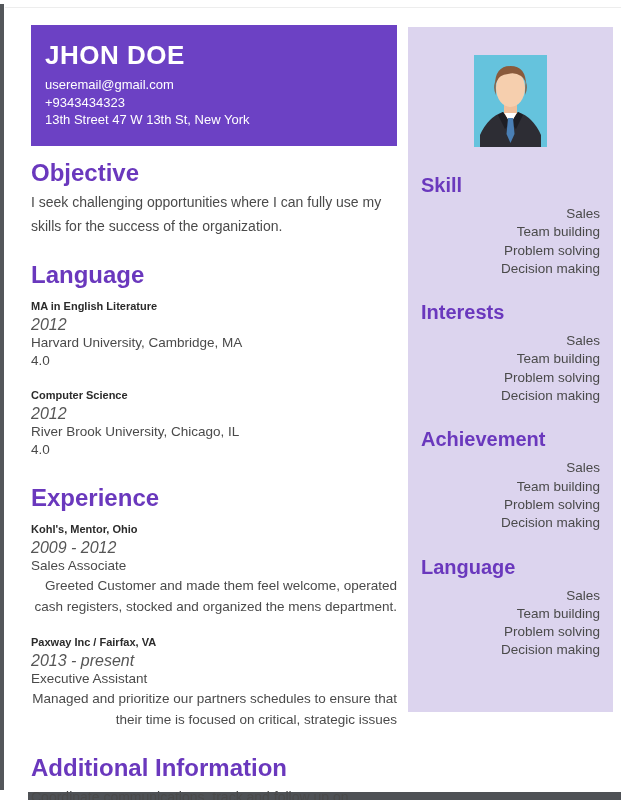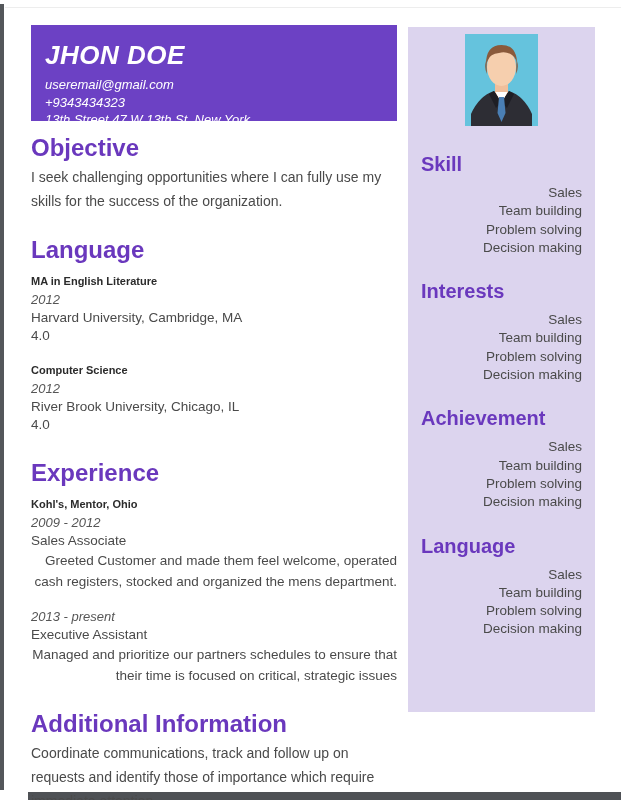--- a/index.html
+++ b/index.html
@@ -18,50 +18,49 @@
     font-family:"Liberation Sans","DejaVu Sans",sans-serif;
     -webkit-font-smoothing:antialiased;
   }
   .frame-left{position:absolute;left:0;top:4px;width:4px;height:786px;background:var(--frame);}
   .frame-bottom{position:absolute;left:28px;top:792px;width:593px;height:8px;background:#4e5155;}
   .top-hairline{position:absolute;left:5px;top:7px;width:616px;height:1px;background:#ededed;}
 
   
   .main-col{position:absolute;left:31px;top:25px;width:366px;}
   .banner{
-    background:var(--accent);color:#fff;height:96px;
+    background:var(--accent);color:#fff;height:121px;
     padding:15px 14px 0 14px;
-    font-style:italic;
   }
   .banner .name{font-size:26px;font-weight:bold;letter-spacing:.5px;line-height:30px;}
   .banner .contact{margin-top:6px;font-size:13px;line-height:17.5px;}
 
   .section-title{
     color:var(--heading);font-size:24px;font-weight:bold;
     margin:0;line-height:24px;
   }
   .sec-objective{margin-top:15px;}
   .sec-education{margin-top:25px;}
   .sec-experience{margin-top:27px;}
   .sec-additional{margin-top:26px;}
 
   .para{font-size:14px;color:var(--body-text);line-height:24px;margin-top:5px;width:366px;}
 
   .entry{margin-top:10px;}
   .entry + .entry{margin-top:16px;}
   .entry-title{font-size:11px;font-weight:bold;color:var(--strong-text);line-height:19px;}
-  .entry-year{font-size:13px;font-style:italic;color:#565656;line-height:18px;}
+  .entry-year{font-size:16px;font-style:italic;color:#565656;line-height:18px;}
   .entry-line{font-size:13.5px;color:var(--body-text);line-height:18px;}
   .entry-desc{font-size:13.5px;color:var(--body-text);line-height:21px;text-align:right;}
 
   
   .sidebar{
-    position:absolute;left:408px;top:27px;width:187px;height:685px;
+    position:absolute;left:408px;top:27px;width:205px;height:685px;
     background:var(--sidebar-bg);
-    padding:7px 13px 0 13px;
+    padding:28px 13px 0 13px;
   }
   .photo{width:73px;height:92px;margin:0 auto;display:block;}
   .sb-title{color:var(--heading);font-size:20px;font-weight:bold;line-height:24px;margin-top:22px;}
   .sb-title.first{margin-top:26px;}
   .sb-list{margin-top:8px;text-align:right;}
   .sb-item{font-size:13.5px;color:var(--body-text);line-height:18.3px;}
 </style>
 </head>
 <body>
 
@@ -107,20 +106,21 @@
     <h2 class="section-title">Experience</h2>
 
     <div class="entry">
       <div class="entry-title">Kohl's, Mentor, Ohio</div>
       <div class="entry-year">2009 - 2012</div>
       <div class="entry-line">Sales Associate</div>
       <div class="entry-desc">Greeted Customer and made them feel welcome, operated cash registers, stocked and organized the mens department.</div>
     </div>
 
     <div class="entry">
+      <div class="entry-title">Paxway Inc / Fairfax, VA</div>
       <div class="entry-year">2013 - present</div>
       <div class="entry-line">Executive Assistant</div>
       <div class="entry-desc">Managed and prioritize our partners schedules to ensure that their time is focused on critical, strategic issues</div>
     </div>
   </div>
 
   <div class="sec-additional">
     <h2 class="section-title">Additional Information</h2>
     <div class="para">Coordinate communications, track and follow up on requests and identify those of importance which require immediate attention.</div>
   </div>

